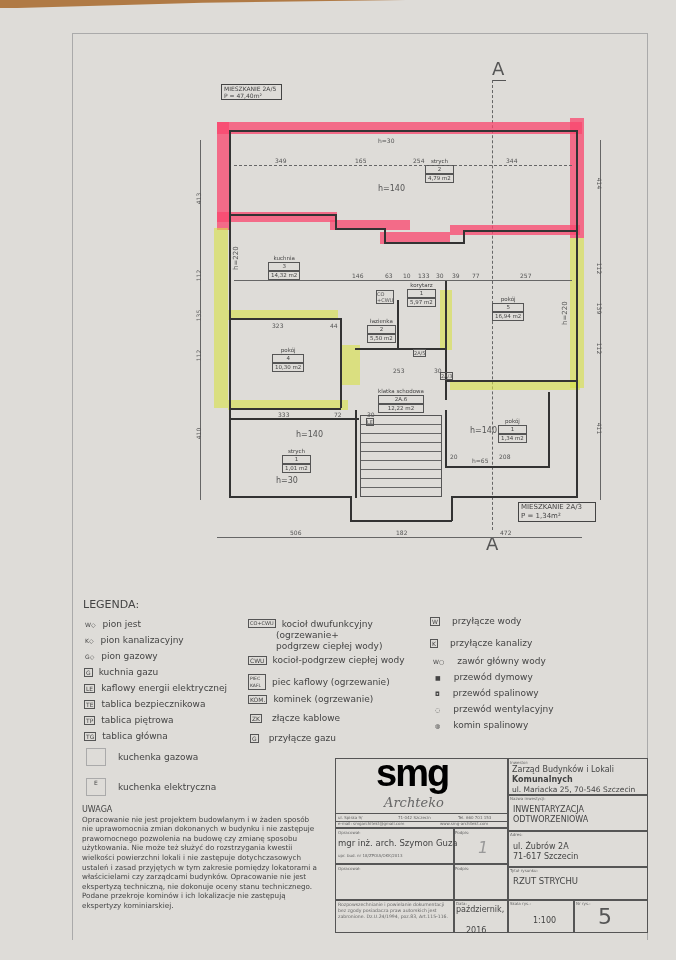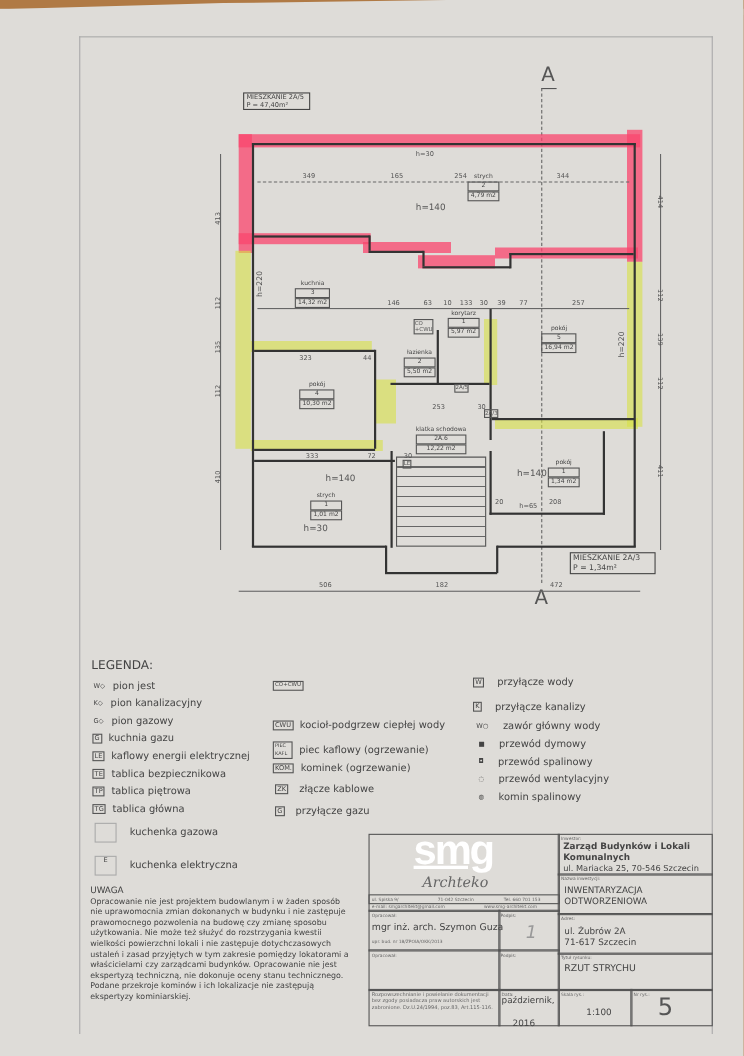--- a/index.html
+++ b/index.html
@@ -211,20 +211,25 @@
   <div class="legend-item" style="left:84px;top:667px;"><span class="sym">G</span><span>kuchnia gazu</span></div>
   <div class="legend-item" style="left:84px;top:683px;"><span class="sym">LE</span><span>kaflowy energii elektrycznej</span></div>
   <div class="legend-item" style="left:84px;top:699px;"><span class="sym">TE</span><span>tablica bezpiecznikowa</span></div>
   <div class="legend-item" style="left:84px;top:715px;"><span class="sym">TP</span><span>tablica piętrowa</span></div>
   <div class="legend-item" style="left:84px;top:731px;"><span class="sym">TG</span><span>tablica główna</span></div>
   <div class="legend-item" style="left:86px;top:748px;"><span class="sym" style="width:16px;height:16px;margin-right:12px;border-color:#aaa;"></span><span>kuchenka gazowa</span></div>
   <div class="legend-item" style="left:86px;top:778px;"><span class="sym" style="width:16px;height:16px;margin-right:12px;border-color:#aaa;text-align:center;">E</span><span>kuchenka elektryczna</span></div>
 
   <div class="legend-item" style="left:248px;top:619px;line-height:11px;">
       <span class="sym" style="float:left;font-size:5px;">CO+CWU</span>
+      <div style="margin-left:28px;">
+        <div>kocioł dwufunkcyjny</div>
+        <div>(ogrzewanie+</div>
+        <div>podgrzew ciepłej wody)</div>
+      </div>
     </div>
   <div class="legend-item" style="left:248px;top:655px;"><span class="sym">CWU</span><span>kocioł-podgrzew ciepłej wody</span></div>
   <div class="legend-item" style="left:248px;top:674px;"><span class="sym" style="font-size:4.5px;width:14px;white-space:normal;">PIEC KAFL</span><span>piec kaflowy (ogrzewanie)</span></div>
   <div class="legend-item" style="left:248px;top:694px;"><span class="sym">KOM.</span><span>kominek (ogrzewanie)</span></div>
   <div class="legend-item" style="left:250px;top:713px;"><span class="sym" style="margin-right:10px;">ZK</span><span>złącze kablowe</span></div>
   <div class="legend-item" style="left:250px;top:733px;"><span class="sym" style="margin-right:10px;">G</span><span>przyłącze gazu</span></div>
 
   <div class="legend-item" style="left:430px;top:616px;"><span class="sym" style="margin-right:12px;">W</span><span>przyłącze wody</span></div>
   <div class="legend-item" style="left:430px;top:638px;"><span class="sym" style="margin-right:12px;">K</span><span>przyłącze kanalizy</span></div>
   <div class="legend-item" style="left:432px;top:656px;"><span class="sym" style="border:none;margin-right:12px;">W○</span><span>zawór główny wody</span></div>
@@ -234,21 +239,21 @@
   <div class="legend-item" style="left:434px;top:720px;"><span class="sym" style="border:none;margin-right:12px;">◍</span><span>komin spalinowy</span></div>
 </div>
 
 <div class="note">
   <h4>UWAGA</h4>
   <div>Opracowanie nie jest projektem budowlanym i w żaden sposób nie uprawomocnia zmian dokonanych w budynku i nie zastępuje prawomocnego pozwolenia na budowę czy zmianę sposobu użytkowania. Nie może też służyć do rozstrzygania kwestii wielkości powierzchni lokali i nie zastępuje dotychczasowych ustaleń i zasad przyjętych w tym zakresie pomiędzy lokatorami a właścicielami czy zarządcami budynków. Opracowanie nie jest ekspertyzą techniczną, nie dokonuje oceny stanu technicznego. Podane przekroje kominów i ich lokalizacje nie zastępują ekspertyzy kominiarskiej.</div>
 </div>
 
 <div>
   <div class="tb" style="left:335px;top:758px;width:172px;height:62px;"></div>
-  <div class="abs" style="left:376px;top:752px;font-size:38px;font-weight:bold;color:#ffffff;font-family:'Liberation Sans',sans-serif;letter-spacing:-2px;text-decoration:underline;">smg</div>
+  <div class="abs" style="left:376px;top:752px;font-size:38px;font-weight:bold;color:#000000;font-family:'Liberation Sans',sans-serif;letter-spacing:-2px;">smg</div>
   <div class="abs" style="left:384px;top:795px;font-size:13px;color:#666;font-family:'DejaVu Serif',serif;font-style:italic;text-align:right;">Archteko</div>
   <div class="tb" style="left:335px;top:813px;width:172px;height:14px;"></div>
   <div class="tb-lbl" style="left:338px;top:815px;">ul. Spiska 9/</div>
   <div class="tb-lbl" style="left:398px;top:815px;">71-042 Szczecin</div>
   <div class="tb-lbl" style="left:458px;top:815px;">Tel. 660 701 153</div>
   <div class="tb-lbl" style="left:338px;top:821px;">e-mail: smgarchitekt@gmail.com</div>
   <div class="tb-lbl" style="left:440px;top:821px;">www.smg-architekt.com</div>
 
   <div class="tb" style="left:335px;top:827px;width:118px;height:36px;"></div>
   <div class="tb-lbl" style="left:338px;top:830px;">Opracował:</div>
@@ -258,21 +263,21 @@
   <div class="tb-lbl" style="left:455px;top:830px;">Podpis:</div>
   <div class="tb-val" style="left:478px;top:838px;font-size:16px;color:#999;font-style:italic;">1</div>
 
   <div class="tb" style="left:335px;top:863px;width:118px;height:36px;"></div>
   <div class="tb-lbl" style="left:338px;top:866px;">Opracował:</div>
   <div class="tb" style="left:453px;top:863px;width:54px;height:36px;"></div>
   <div class="tb-lbl" style="left:455px;top:866px;">Podpis:</div>
 
   <div class="tb" style="left:507px;top:758px;width:139px;height:36px;"></div>
   <div class="tb-lbl" style="left:510px;top:760px;">Inwestor:</div>
-  <div class="tb-val" style="left:512px;top:765px;font-size:8px;font-weight:bold;">Zarząd Budynków i Lokali</div>
+  <div class="tb-val" style="left:512px;top:765px;font-size:8px;font-weight:normal;">Zarząd Budynków i Lokali</div>
   <div class="tb-val" style="left:512px;top:775px;font-size:8px;font-weight:bold;">Komunalnych</div>
   <div class="tb-val" style="left:512px;top:785px;font-size:7.5px;">ul. Mariacka 25,  70-546 Szczecin</div>
 
   <div class="tb" style="left:507px;top:794px;width:139px;height:36px;"></div>
   <div class="tb-lbl" style="left:510px;top:796px;">Nazwa inwestycji:</div>
   <div class="tb-val" style="left:513px;top:805px;font-size:8px;">INWENTARYZACJA</div>
   <div class="tb-val" style="left:513px;top:815px;font-size:8px;">ODTWORZENIOWA</div>
 
   <div class="tb" style="left:507px;top:830px;width:139px;height:36px;"></div>
   <div class="tb-lbl" style="left:510px;top:832px;">Adres:</div>

